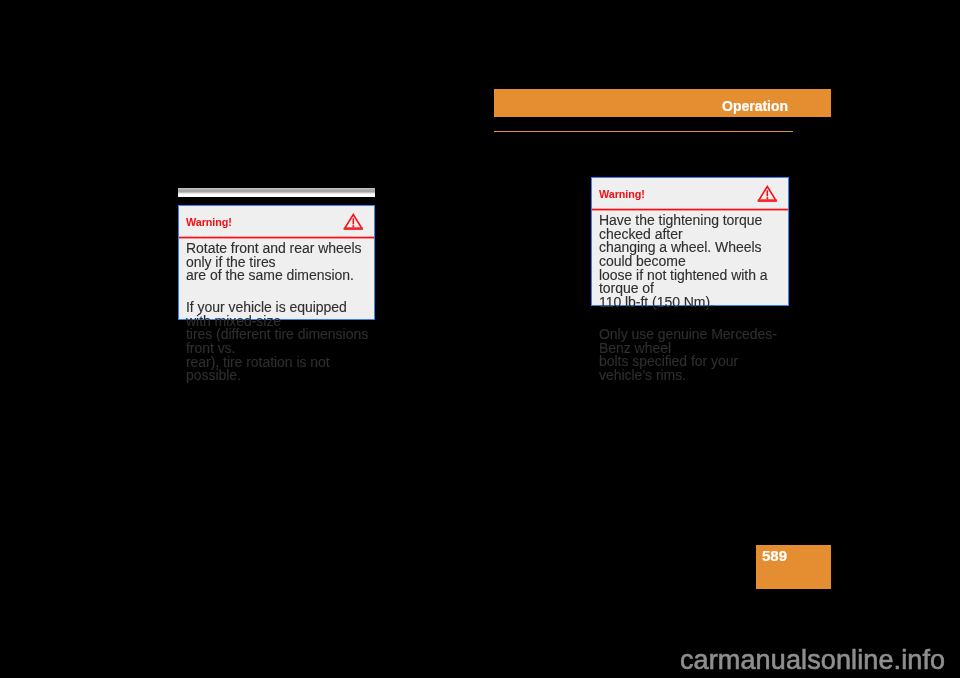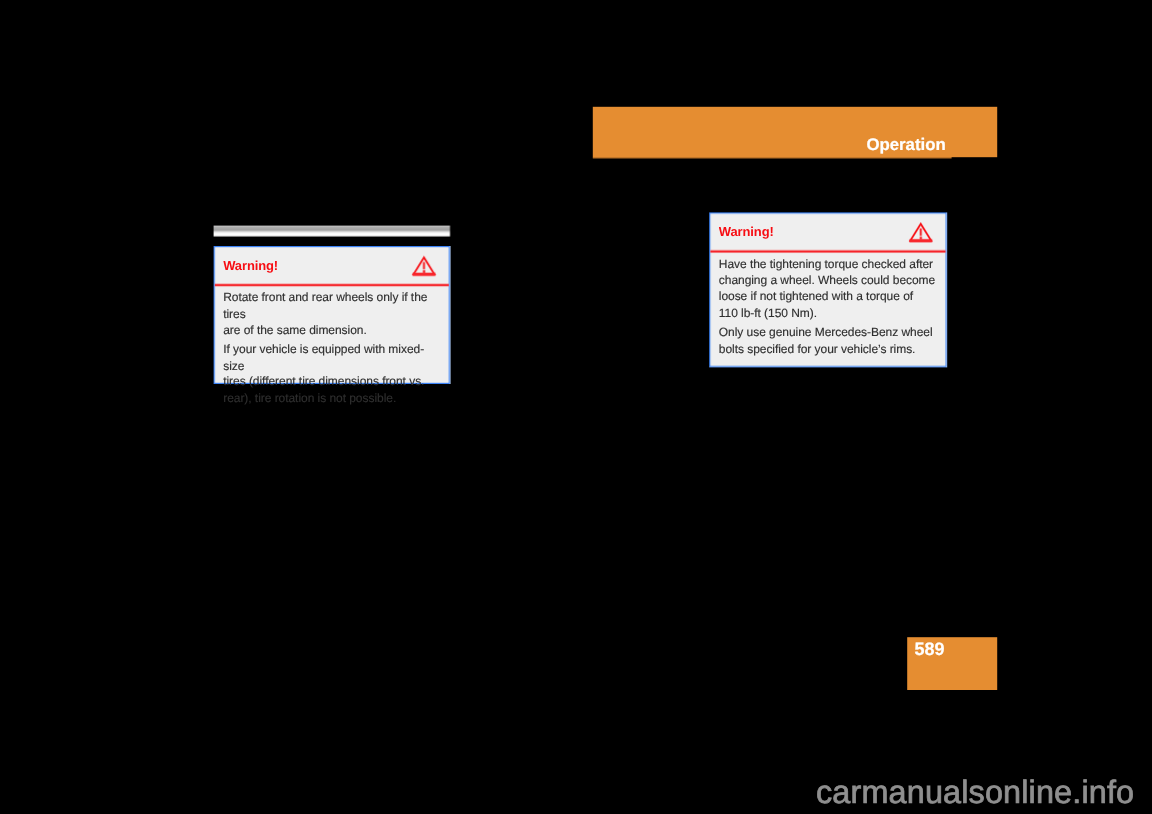--- a/index.html
+++ b/index.html
@@ -11,36 +11,36 @@
   body {
     width:960px; height:678px; background:var(--bg); overflow:hidden;
     font-family:"Liberation Sans", sans-serif;
     -webkit-font-smoothing:antialiased;
   }
   .page { position:relative; width:960px; height:678px; background:var(--bg); }
   .page, .page * { will-change:transform; }
 
   
   .section-tab {
-    position:absolute; left:494px; top:89px; width:337px; height:42px;
+    position:absolute; left:494px; top:89px; width:337px; height:28px;
     background:var(--accent);
   }
   .section-tab .step {
     position:absolute; left:0; top:42px; width:299px; height:1px;
     background:var(--accent);
   }
   .section-tab .label {
     position:absolute; right:42.8px; bottom:4.2px;
     color:#ffffff; font-weight:bold; font-size:14px; line-height:14px;
     white-space:nowrap; -webkit-text-stroke:0.2px #ffffff;
   }
 
   
   .page-tab {
-    position:absolute; left:756px; top:531px; width:75px; height:44px;
+    position:absolute; left:756px; top:545px; width:75px; height:44px;
     background:var(--accent);
   }
   .page-tab .num {
     position:absolute; left:5.8px; top:2.6px;
     color:#ffffff; font-weight:bold; font-size:15px; line-height:15px;
     -webkit-text-stroke:0.2px #ffffff;
   }
 
   
   .rule {
@@ -62,24 +62,24 @@
       #f70d13 44%, #f70d13 64%, rgba(247,13,19,0.45) 82%, rgba(247,13,19,0) 100%);
   }
   .warn-title {
     position:absolute; left:7px; top:11.2px;
     color:var(--warn); font-weight:bold; font-size:10.8px; line-height:10.8px;
     letter-spacing:-0.08px;
   }
   .warn-icon { position:absolute; display:block; }
   .warn-body { position:absolute; left:6.6px; right:4px; }
   .warn-body p {
-    margin:0; color:var(--body-ink); font-size:10px; line-height:13.65px;
+    margin:0; color:var(--body-ink); font-size:14px; line-height:13.65px;
     letter-spacing:-0.04px; -webkit-text-stroke:0.12px var(--body-ink);
   }
-  .warn-body p + p { margin-top:2px; }
+  .warn-body p + p { margin-top:18px; }
 
   
   .watermark {
     position:absolute; left:679.8px; top:647.4px;
     color:var(--watermark-ink); font-size:27px; line-height:27px; font-weight:400;
     letter-spacing:0.12px; white-space:nowrap;
     -webkit-font-smoothing:antialiased;
     -webkit-text-stroke:0.62px var(--watermark-ink);
     transform:translateZ(0);
     text-align:center;

